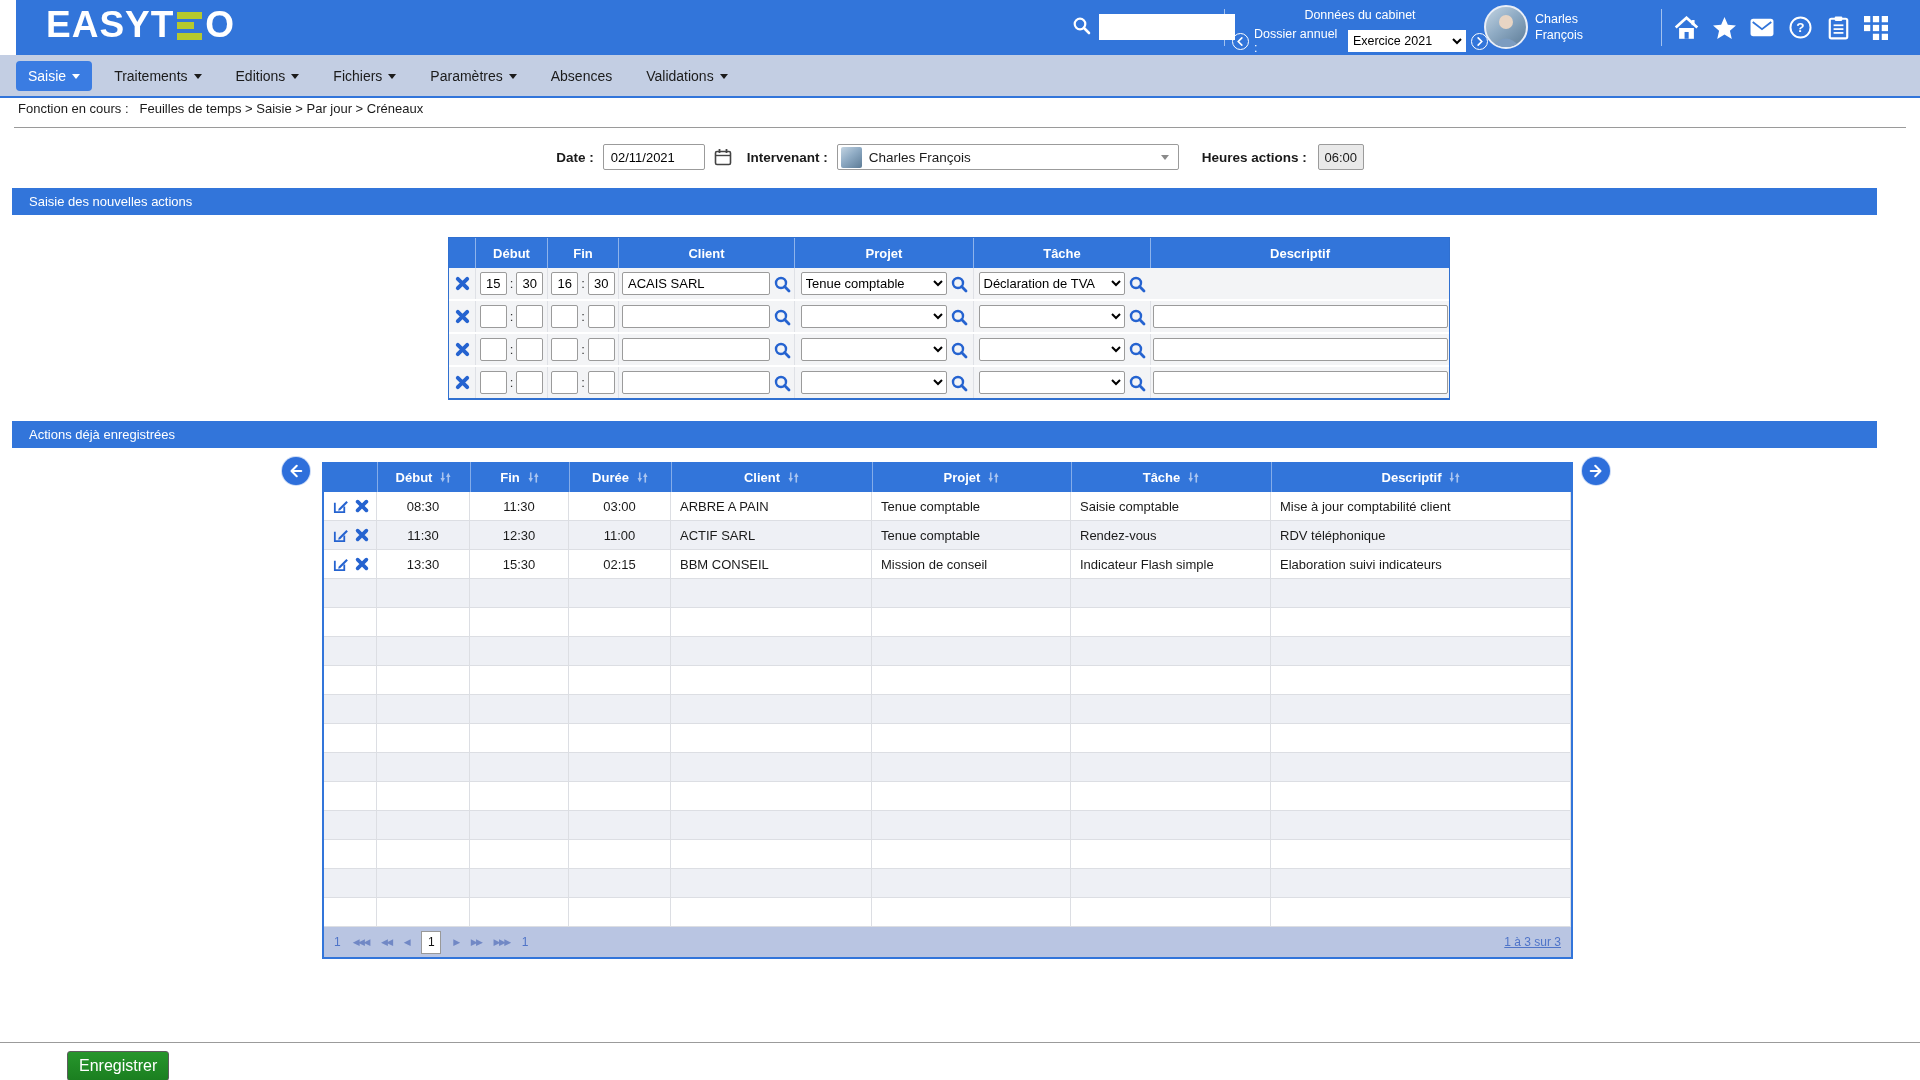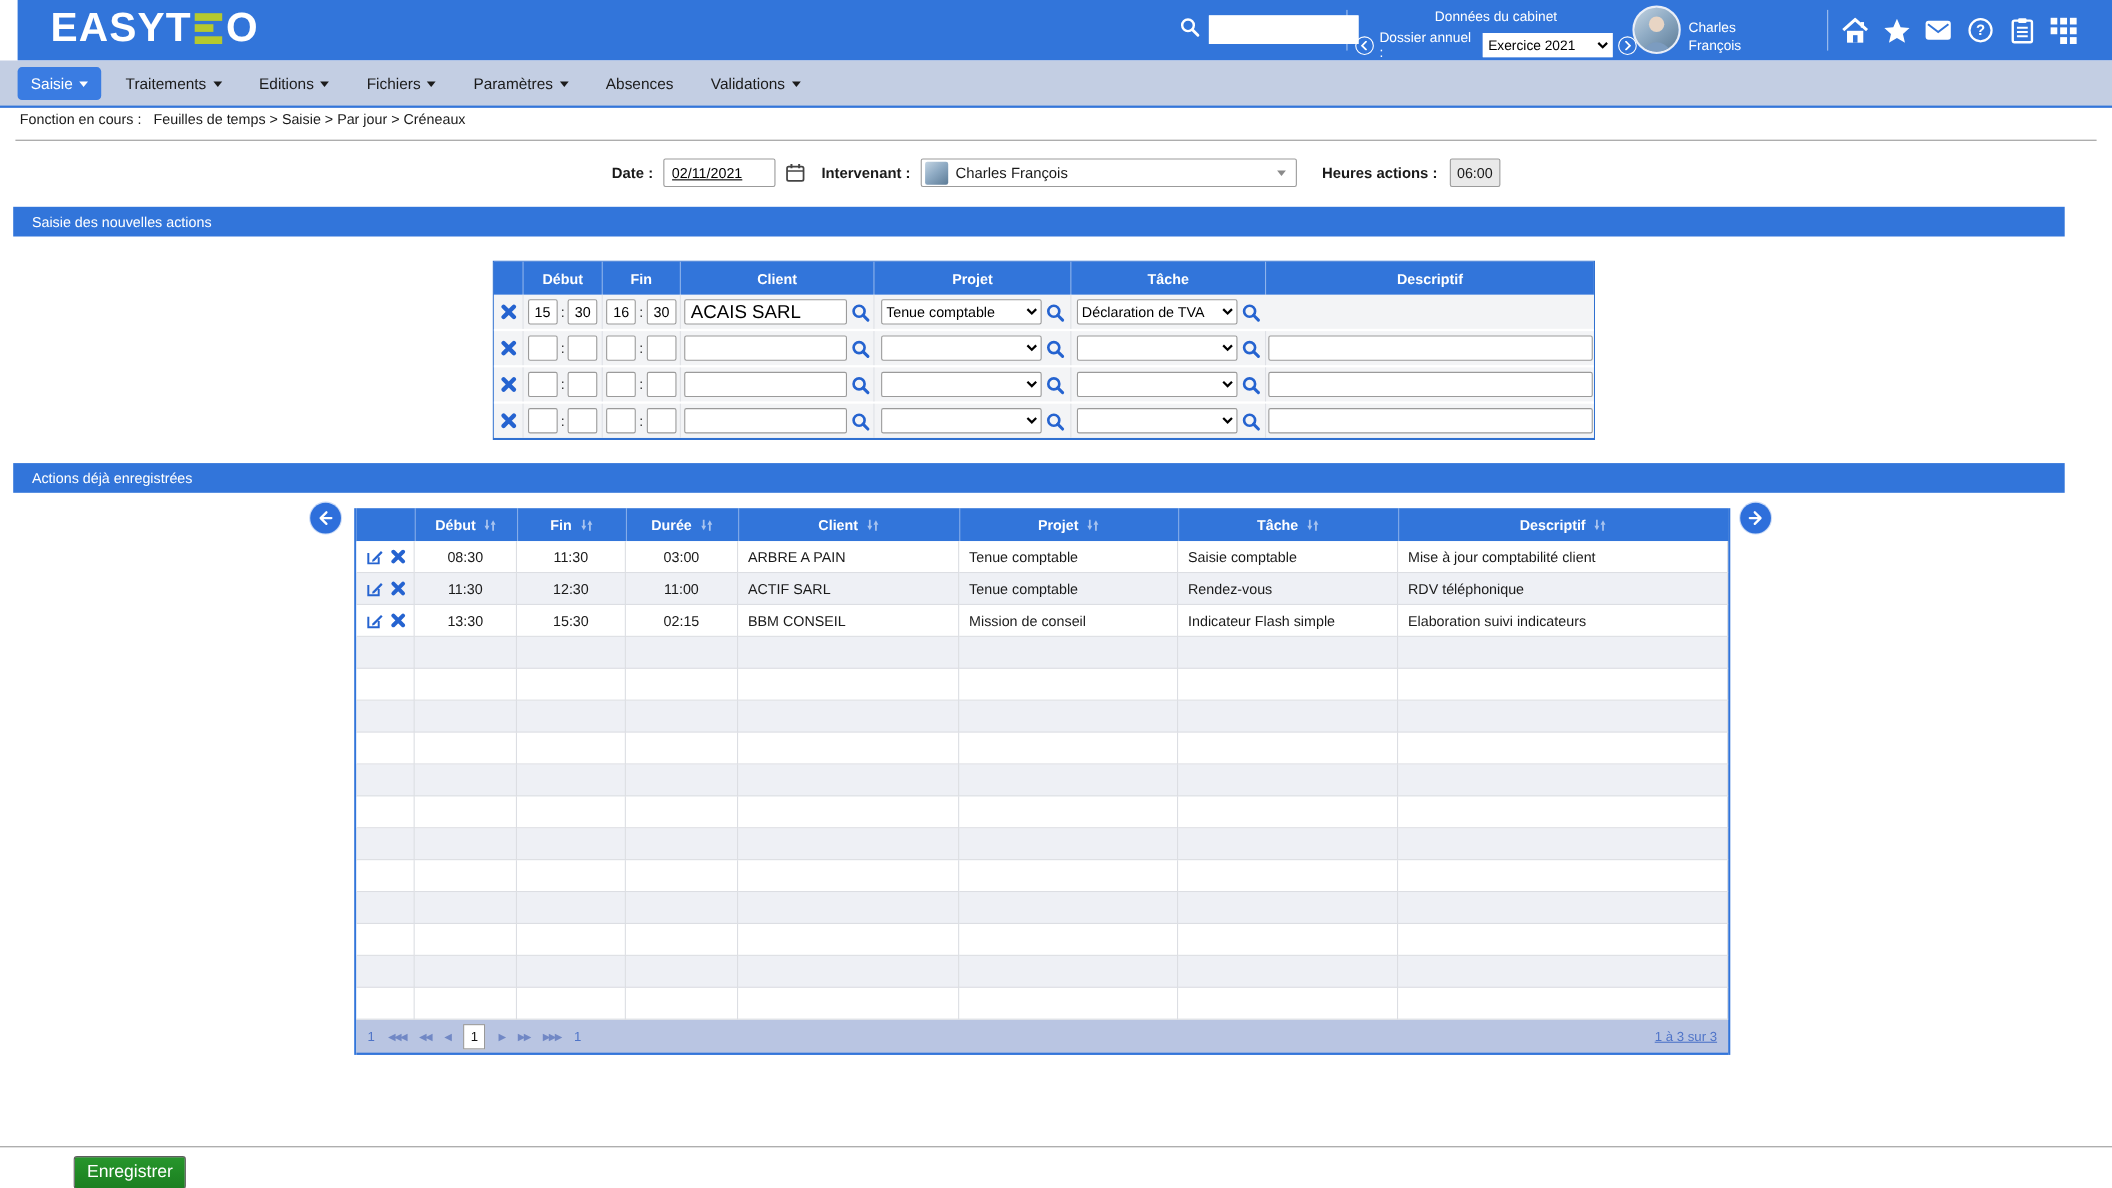--- a/index.html
+++ b/index.html
@@ -15,21 +15,21 @@
   .ebars i.mid{width:68%;}
   .hdr-search{position:absolute;left:1056px;top:14px;display:flex;align-items:center;gap:8px;}
   .search-input{width:124px;height:24px;border:1px solid #fff;background:#fff;font-size:13px;padding:0 5px;outline:none;}
   .hdr-div{position:absolute;top:9px;bottom:9px;width:1px;background:rgba(255,255,255,.55);}
   .cabinet{position:absolute;left:1216px;top:8px;width:256px;color:#fff;font-size:12.5px;}
   .cabinet .l1{text-align:center;margin-bottom:5px;}
   .cabinet .l2{display:flex;align-items:center;gap:5px;}
   .circ-arrow{width:17px;height:17px;border-radius:50%;border:1.5px solid #fff;display:flex;
               align-items:center;justify-content:center;flex:none;cursor:pointer;box-sizing:border-box;}
   .dossier-select{width:120px;height:22px;font-size:12.5px;border:1px solid #fff;background:#fff;}
-  .user{position:absolute;left:1468px;top:5px;display:flex;align-items:flex-end;gap:7px;color:#fff;}
+  .user{position:absolute;left:1468px;top:5px;display:flex;align-items:center;gap:7px;color:#fff;}
   .avatar{width:44px;height:44px;border-radius:50%;border:2px solid #e9eef7;box-sizing:border-box;
           background:linear-gradient(140deg,#c3d4e2 0%,#8fabc4 45%,#5c7b96 100%);overflow:hidden;flex:none;}
   .user-name{font-size:12.5px;line-height:1.3;}
   .hdr-icons{position:absolute;left:1657px;top:0;height:55px;display:flex;align-items:center;gap:12px;}
   .hicon{width:26px;height:26px;display:flex;align-items:center;justify-content:center;cursor:pointer;}
 
   
   .menu-bar{position:absolute;top:55px;left:0;right:0;height:41px;background:#c3cee3;
             border-bottom:2px solid #3275da;display:flex;align-items:center;padding-left:16px;gap:10px;}
   .menu-item{display:flex;align-items:center;gap:6px;padding:7px 12px;font-size:14px;color:#1b1b1b;
@@ -39,21 +39,21 @@
          border-top:5px solid;margin-top:2px;}
 
   
   .breadcrumb{position:absolute;top:101px;left:14px;right:14px;height:26px;border-bottom:1px solid #9a9a9a;
               font-size:13px;display:flex;gap:11px;padding-left:4px;}
 
   
   .form-row{position:absolute;top:144px;left:0;right:0;display:flex;justify-content:center;
             align-items:center;gap:9px;font-size:13.5px;}
   .lbl{font-weight:bold;}
-  .date-input{width:86px;height:24px;border:1px solid #9b9b9b;border-radius:2px;font-size:13px;padding:0 7px;text-decoration:underline;}
+  .date-input{width:86px;height:24px;border:1px solid #9b9b9b;border-radius:2px;font-size:13px;padding:0 7px;}
   .cal-btn{display:flex;align-items:center;cursor:pointer;margin-right:6px;}
   .combo{width:342px;height:26px;background:#fff;border:1px solid #9b9b9b;border-radius:2px;
          display:flex;align-items:center;gap:7px;padding:0 9px 0 3px;box-sizing:border-box;cursor:pointer;}
   .thumb{width:21px;height:21px;border-radius:2px;flex:none;
          background:linear-gradient(140deg,#c3d4e2 0%,#8fabc4 45%,#5c7b96 100%);}
   .combo-caret{margin-left:auto;width:0;height:0;border-left:4px solid transparent;border-right:4px solid transparent;
                border-top:5px solid #8a8a8a;}
   .hours-box{width:44px;height:24px;background:#e9e9e9;border:1px solid #9b9b9b;border-radius:2px;
              display:flex;align-items:center;justify-content:center;font-size:13px;margin-left:2px;}
 
@@ -68,21 +68,21 @@
   .eh-cell{display:flex;align-items:center;justify-content:center;border-left:1px solid rgba(255,255,255,.45);box-sizing:border-box;}
   .eh-cell:first-child{border-left:none;}
   .e-row{display:flex;height:31px;background:#f3f4f6;border-top:2px solid #fff;}
   .e-row:first-child{border-top:none;}
   .e-cell{display:flex;align-items:center;justify-content:center;gap:3px;box-sizing:border-box;
           border-left:1px solid #dfe1e6;}
   .e-cell:first-child{border-left:none;}
   .ew0{width:26px;} .ew1{width:72px;} .ew2{width:71px;} .ew3{width:176px;} .ew4{width:179px;} .ew5{width:177px;} .ew6{width:299px;}
   .t-in{width:25px;height:21px;border:1px solid #9b9b9b;border-radius:2px;text-align:center;font-size:13px;padding:0;}
   .tsep{font-size:13px;color:#333;}
-  .client-in{width:136px;height:21px;border:1px solid #9b9b9b;border-radius:2px;font-size:17px;padding:0 5px;}
+  .client-in{width:136px;height:21px;border:1px solid #9b9b9b;border-radius:2px;font-size:13px;padding:0 5px;}
   .desc-in{width:283px;height:21px;border:1px solid #9b9b9b;border-radius:2px;font-size:13px;padding:0 5px;}
   .p-sel{width:146px;height:23px;font-size:13px;border:1px solid #9b9b9b;background:#fff;border-radius:2px;}
   .icon-btn{display:flex;align-items:center;justify-content:center;cursor:pointer;background:none;border:none;padding:0;}
 
   
   #saved-wrap{position:absolute;left:322px;top:462px;width:1247px;
               border-left:2px solid #3275da;border-right:2px solid #3275da;box-sizing:content-box;}
   .s-header{display:flex;height:30px;background:#3275da;color:#fff;font-weight:bold;font-size:13px;}
   .sh-cell{display:flex;align-items:center;justify-content:center;gap:7px;border-left:1px solid rgba(255,255,255,.4);
            box-sizing:border-box;cursor:pointer;}

